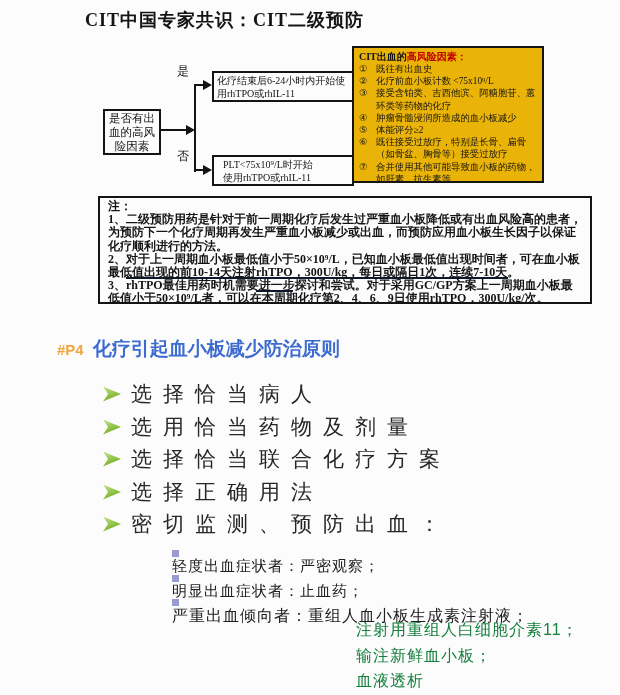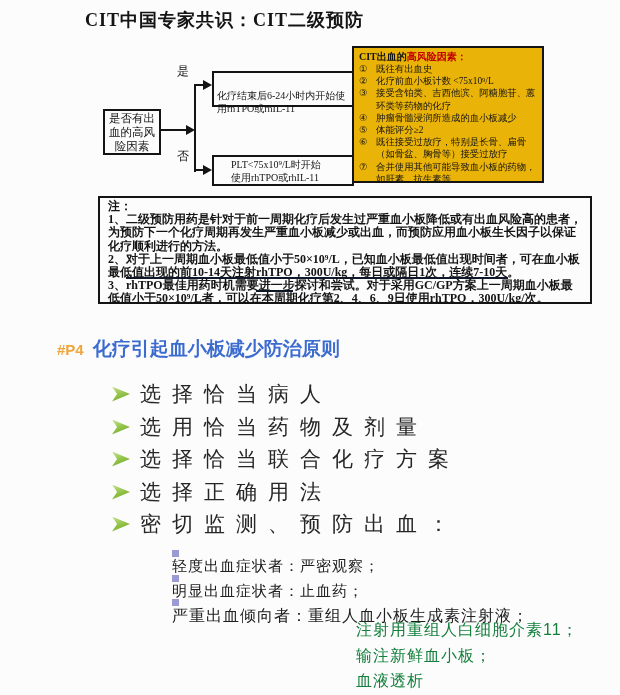--- a/index.html
+++ b/index.html
@@ -6,22 +6,22 @@
   .page{position:relative;width:620px;height:695px;background:#fcfcfc;overflow:hidden;
         font-family:"Liberation Serif","DejaVu Serif",serif;color:#141414;}
 
   
   .title{position:absolute;left:85px;top:8px;font-size:18px;font-weight:bold;letter-spacing:1px;}
 
   
   .fbox{position:absolute;border:2px solid #141414;background:#fcfcfc;box-sizing:border-box;}
   .decision{left:103px;top:109px;width:58px;height:46px;display:flex;align-items:center;justify-content:center;
             text-align:center;font-size:11.5px;line-height:14px;}
-  .yesbox{left:212px;top:71px;width:142px;height:31px;font-size:10px;line-height:13px;padding:16px 3px;white-space:nowrap;}
-  .nobox{left:212px;top:155px;width:142px;height:31px;font-size:10px;line-height:13px;padding:1px 17px;white-space:nowrap;}
+  .yesbox{left:212px;top:71px;width:142px;height:31px;font-size:10px;line-height:13px;padding:1px 3px;white-space:nowrap;}
+  .nobox{left:212px;top:155px;width:142px;height:31px;font-size:10px;line-height:13px;padding:1px 9px;white-space:nowrap;}
   .branch-label{position:absolute;font-size:12px;}
   .lbl-yes{left:177px;top:63px;}
   .lbl-no{left:177px;top:148px;}
   .line{position:absolute;background:#141414;}
   .h1{left:161px;top:129px;width:26px;height:2px;}
   .v1{left:194px;top:84px;width:2px;height:88px;}
   .h2{left:196px;top:84px;width:8px;height:2px;}
   .h3{left:196px;top:169px;width:8px;height:2px;}
   .ah{position:absolute;width:0;height:0;border-top:5.5px solid transparent;border-bottom:5.5px solid transparent;
       border-left:9px solid #141414;}
@@ -44,21 +44,21 @@
            overflow:hidden;background:#fcfcfc;}
   .notebox p{margin:0;}
   .rul{border-bottom:2px solid #0f172a;padding-bottom:11px;}
 
   
   .sans{font-family:"Liberation Sans","DejaVu Sans",sans-serif;}
   .heading{position:absolute;left:57px;top:336px;display:flex;align-items:center;gap:9px;}
   .heading .tag{color:#f0a63e;font-size:15px;font-weight:bold;}
   .heading .htext{color:#3c6bd0;font-size:19px;font-weight:bold;}
 
-  .bullet-row{position:absolute;left:112px;display:flex;align-items:center;}
+  .bullet-row{position:absolute;left:103px;display:flex;align-items:center;}
   .arrow-icon{flex:none;width:18px;height:15px;margin-right:10px;
               background:linear-gradient(160deg,#c6e08e 0%,#8cbf40 55%,#6fa32c 100%);
               clip-path:polygon(0 0,100% 50%,0 100%,28% 50%);}
   .btext{font-size:21px;letter-spacing:11px;color:#262626;white-space:nowrap;}
 
   .sub-row{position:absolute;left:172px;display:flex;align-items:flex-start;flex-direction:column;}
   .sq-icon{flex:none;width:7px;height:7px;margin:6px 12px 0 0;background:#9b9bd4;}
   .stext{font-size:15px;letter-spacing:1px;color:#202020;white-space:nowrap;}
   .stext.big{font-size:16px;}
 

